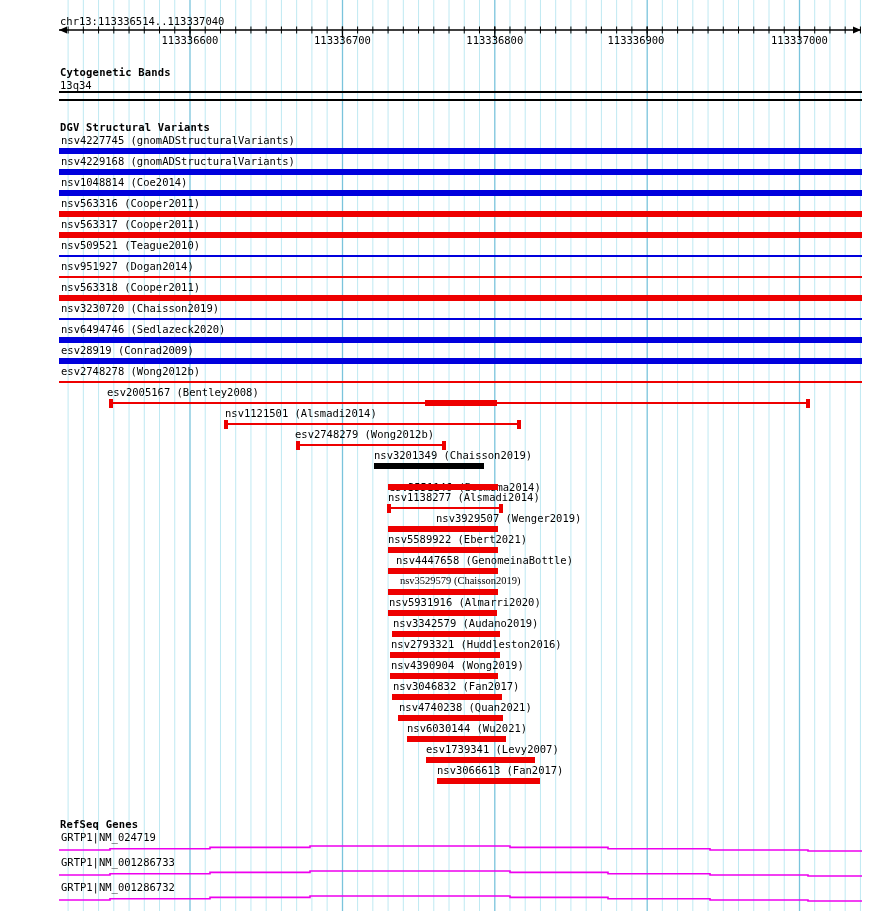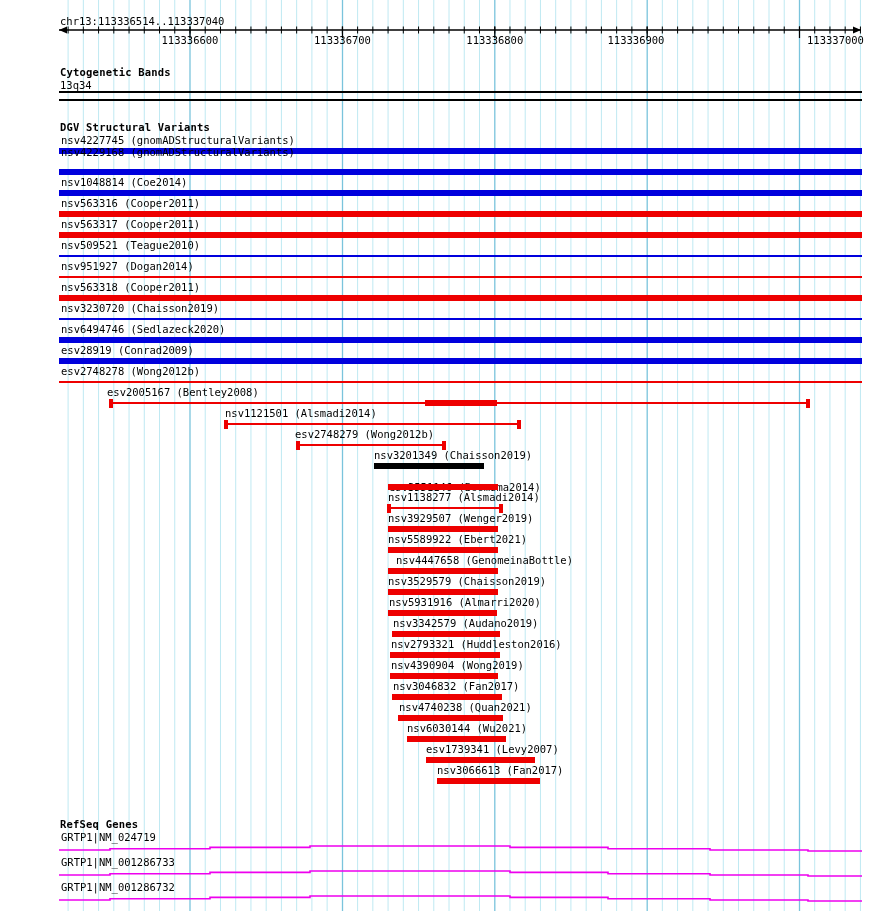--- a/index.html
+++ b/index.html
@@ -158,24 +158,24 @@
 
   <div class="txt" style="left:60px;top:79px;">13q34</div>
 
   <div class="txt hdr" style="left:60px;top:121px;">DGV Structural Variants</div>
 
   <div class="txt hdr" style="left:60px;top:818px;">RefSeq Genes</div>
 <div class="ticklabel" style="left: 158px; top: 35px;">113336600</div>
     <div class="ticklabel" style="left: 310.5px; top: 35px;">113336700</div>
     <div class="ticklabel" style="left: 462.8px; top: 35px;">113336800</div>
     <div class="ticklabel" style="left: 592px; top: 35px; margin-left: 12px;">113336900</div>
-    <div class="ticklabel" style="left: 767.5px; top: 35px; padding-left: 36px;">113337000</div>
+    <div class="ticklabel" style="left: 767.5px; top: 35px;">113337000</div>
     <div class="txt" style="left: 61px; top: 134px;">nsv4227745 (gnomADStructuralVariants)</div>
     <div class="glyph" style="left: 59px; top: 148px; width: 803px; height: 6px; background: rgb(0, 0, 221);"></div>
-    <div class="txt" style="left: 61px; top: 146px;">nsv4229168 (gnomADStructuralVariants)</div>
+    <div class="txt" style="left: 61px; top: 155px;">nsv4229168 (gnomADStructuralVariants)</div>
     <div class="glyph" style="left: 59px; top: 169px; width: 803px; height: 6px; background: rgb(0, 0, 221);"></div>
     <div class="txt" style="left: 61px; top: 176px;">nsv1048814 (Coe2014)</div>
     <div class="glyph" style="left: 59px; top: 190px; width: 803px; height: 6px; background: rgb(0, 0, 221);"></div>
     <div class="txt" style="left: 61px; top: 197px;">nsv563316 (Cooper2011)</div>
     <div class="glyph" style="left: 59px; top: 211px; width: 803px; height: 6px; background: rgb(238, 0, 0);"></div>
     <div class="txt" style="left: 61px; top: 218px;">nsv563317 (Cooper2011)</div>
     <div class="glyph" style="left: 59px; top: 232px; width: 803px; height: 6px; background: rgb(238, 0, 0);"></div>
     <div class="txt" style="left: 61px; top: 239px;">nsv509521 (Teague2010)</div>
     <div class="glyph" style="left: 59px; top: 255px; width: 803px; height: 1.5px; background: rgb(0, 0, 221);"></div>
     <div class="txt" style="left: 61px; top: 260px;">nsv951927 (Dogan2014)</div>
@@ -204,27 +204,27 @@
     <div class="glyph" style="left: 296px; top: 440.5px; width: 4px; height: 9px; background: rgb(238, 0, 0);"></div>
     <div class="glyph" style="left: 442px; top: 440.5px; width: 4px; height: 9px; background: rgb(238, 0, 0);"></div>
     <div class="txt" style="left: 374px; top: 449px;">nsv3201349 (Chaisson2019)</div>
     <div class="glyph" style="left: 374px; top: 463px; width: 110px; height: 6px; background: rgb(0, 0, 0);"></div>
     <div class="txt" style="left: 389px; top: 456px; margin-top: 25px;">esv3551146 (Boomsma2014)</div>
     <div class="glyph" style="left: 388px; top: 484px; width: 110px; height: 6px; background: rgb(238, 0, 0);"></div>
     <div class="txt" style="left: 388px; top: 491px;">nsv1138277 (Alsmadi2014)</div>
     <div class="glyph" style="left: 388px; top: 506.5px; width: 114px; height: 2.6px; background: rgb(238, 0, 0);"></div>
     <div class="glyph" style="left: 387px; top: 503.5px; width: 4px; height: 9px; background: rgb(238, 0, 0);"></div>
     <div class="glyph" style="left: 499px; top: 503.5px; width: 4px; height: 9px; background: rgb(238, 0, 0);"></div>
-    <div class="txt" style="left: 388px; top: 512px;">nsv3929507 (Wenger2019)</div>
+    <div class="txt" style="left: 388px; top: 512px; padding-left: 48px;">nsv3929507 (Wenger2019)</div>
     <div class="glyph" style="left: 388px; top: 526px; width: 110px; height: 6px; background: rgb(238, 0, 0);"></div>
     <div class="txt" style="left: 388px; top: 533px;">nsv5589922 (Ebert2021)</div>
     <div class="glyph" style="left: 388px; top: 547px; width: 110px; height: 6px; background: rgb(238, 0, 0);"></div>
     <div class="txt" style="left: 396px; top: 554px;">nsv4447658 (GenomeinaBottle)</div>
     <div class="glyph" style="left: 388px; top: 568px; width: 110px; height: 6px; background: rgb(238, 0, 0);"></div>
-    <div class="txt" style="left: 388px; top: 575px;">nsv3529579 (Chaisson2019)</div>
+    <div class="txt" style="left: 400px; top: 575px; font-family: Liberation Serif, serif;">nsv3529579 (Chaisson2019)</div>
     <div class="glyph" style="left: 388px; top: 589px; width: 110px; height: 6px; background: rgb(238, 0, 0);"></div>
     <div class="txt" style="left: 389px; top: 596px;">nsv5931916 (Almarri2020)</div>
     <div class="glyph" style="left: 388px; top: 610px; width: 109px; height: 6px; background: rgb(238, 0, 0);"></div>
     <div class="txt" style="left: 393px; top: 617px;">nsv3342579 (Audano2019)</div>
     <div class="glyph" style="left: 392px; top: 631px; width: 108px; height: 6px; background: rgb(238, 0, 0);"></div>
     <div class="txt" style="left: 391px; top: 638px;">nsv2793321 (Huddleston2016)</div>
     <div class="glyph" style="left: 390px; top: 652px; width: 110px; height: 6px; background: rgb(238, 0, 0);"></div>
     <div class="txt" style="left: 391px; top: 659px;">nsv4390904 (Wong2019)</div>
     <div class="glyph" style="left: 390px; top: 673px; width: 108px; height: 6px; background: rgb(238, 0, 0);"></div>
     <div class="txt" style="left: 393px; top: 680px; text-align: center;">nsv3046832 (Fan2017)</div>

